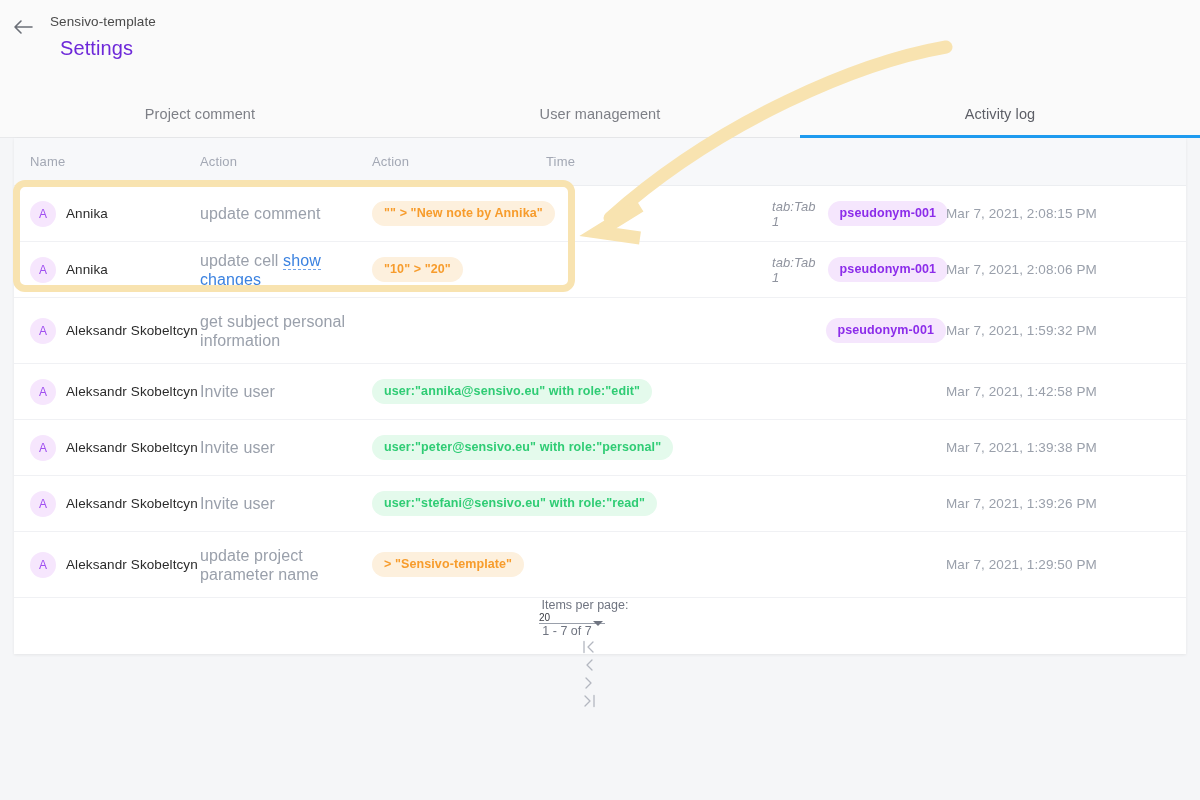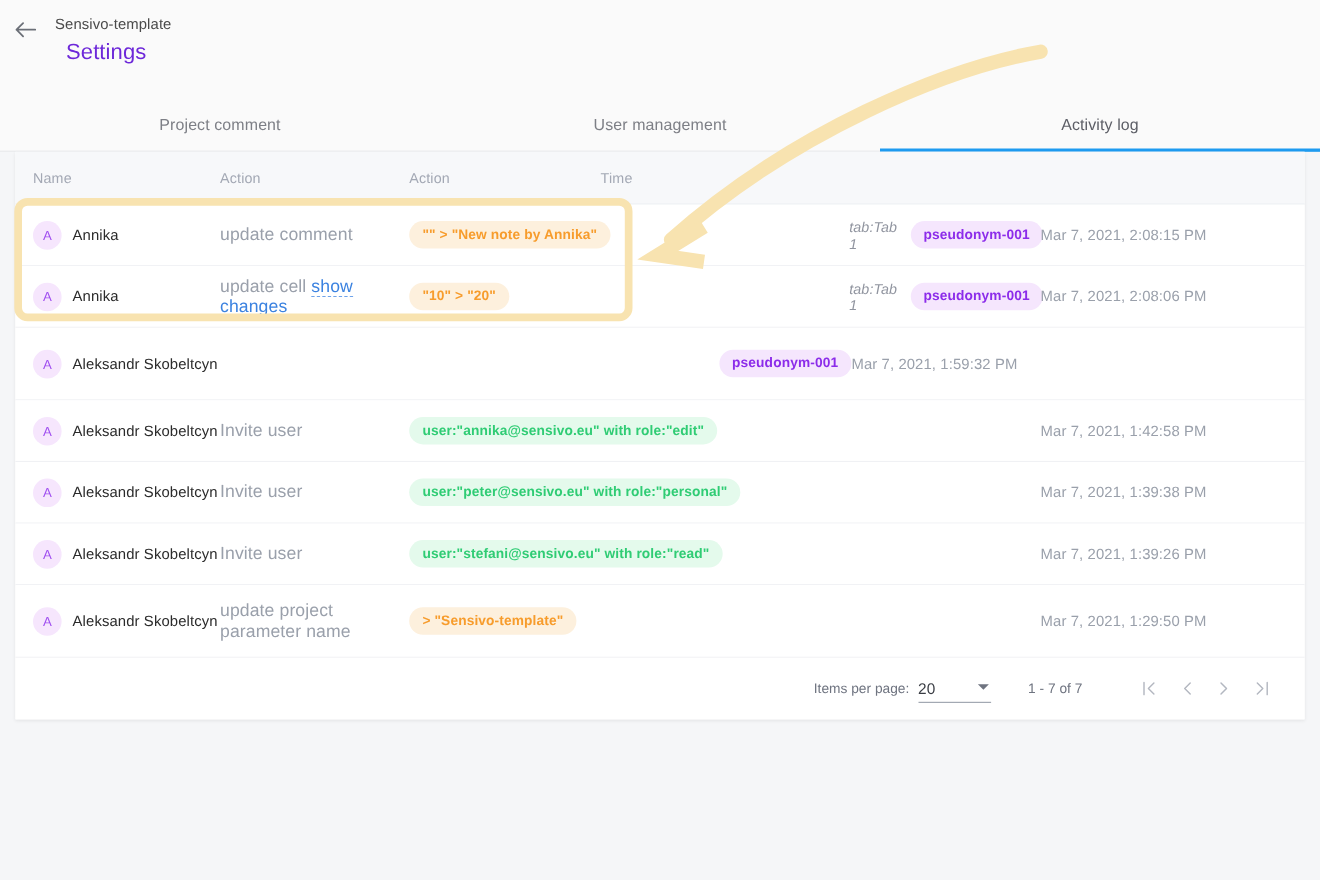--- a/index.html
+++ b/index.html
@@ -110,29 +110,29 @@
   .chip.purple { background: #f5e6fd; color: #8c2cea; }
 
   .subj-tab {
     font-size: 13px; color: #90949f; font-style: italic; letter-spacing: .1px;
   }
   .time-text { font-size: 13.5px; color: #9aa0ab; letter-spacing: .1px; }
 
   
   .paginator {
     height: 56px; display: flex; align-items: center;
-    justify-content: flex-end; padding-right: 22px; background: #fff;
+    justify-content: flex-start; padding-right: 22px; background: #fff; flex-direction: column;
   }
   .pg-label { font-size: 12.5px; color: #6f7480; margin-right: 8px; }
   .pg-select {
     position: relative; width: 66px; height: 26px;
     border-bottom: 1px solid #9aa0ab; margin-right: 34px;
     display: flex; align-items: center; cursor: pointer;
   }
-  .pg-select .val { font-size: 14px; color: #3a3d44; }
+  .pg-select .val { font-size: 10px; color: #3a3d44; }
   .pg-select .caret {
     position: absolute; right: 2px; top: 9px;
     width: 0; height: 0; border-left: 5px solid transparent;
     border-right: 5px solid transparent; border-top: 5px solid #6f7480;
   }
   .pg-range { font-size: 12.5px; color: #6f7480; margin-right: 44px; }
   .pg-btn {
     width: 34px; height: 34px; display: flex; align-items: center;
     justify-content: center; cursor: pointer; color: #b3b7c0;
   }
@@ -218,20 +218,23 @@
             <span class="chip purple">pseudonym-001</span>
           </div>
           <div class="cell col-time">
             <span class="time-text">Mar 7, 2021, 2:08:06 PM</span>
           </div>
         </div>
         <div class="row tall">
           <div class="cell col-name">
             <div class="avatar">A</div>
             <span class="uname">Aleksandr Skobeltcyn</span>
+          </div>
+          <div class="cell col-act">
+            <span class="action-text"><span>get subject personal information</span></span>
           </div>
           <div class="cell col-info"></div>
           <div class="cell col-subj">
             <span style="width: 74px;"></span>
             <span class="chip purple">pseudonym-001</span>
           </div>
           <div class="cell col-time">
             <span class="time-text">Mar 7, 2021, 1:59:32 PM</span>
           </div>
         </div>

